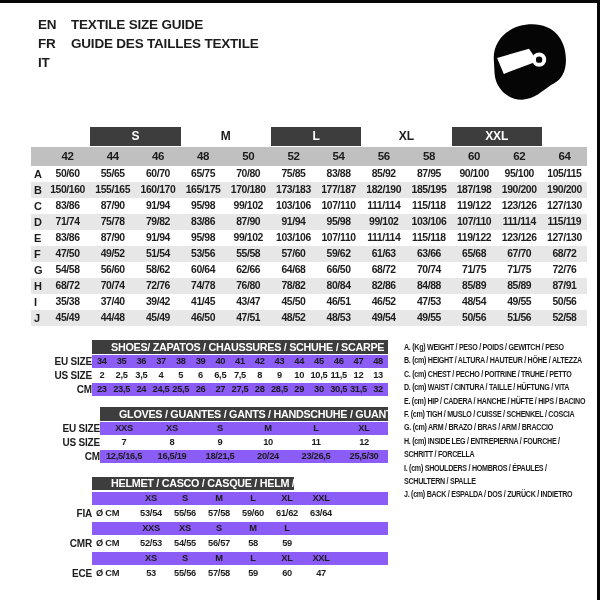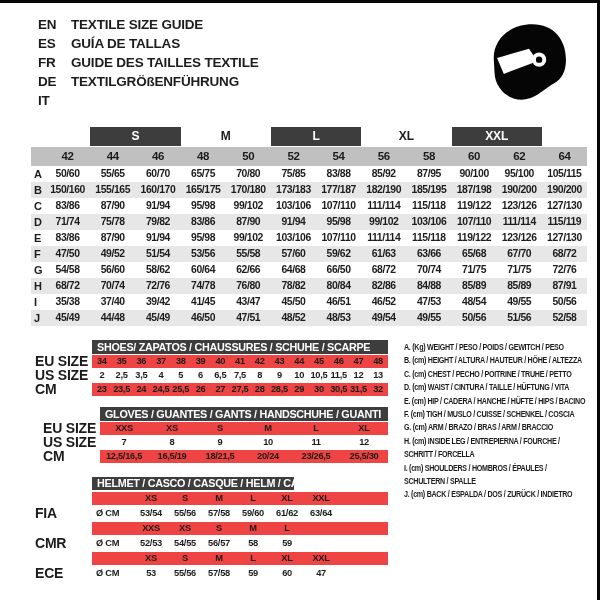--- a/index.html
+++ b/index.html
@@ -25,27 +25,27 @@
   .gcell.dark{background:#3d3d3d;color:#ffffff;}
   .size-row{height:19px;background:#c0c0c0;}
   .size-row .cell{line-height:19px;font-size:11.5px;}
   .data-row{height:16px;}
   .data-row.shaded{background:#e7e7e7;}
   .cell{text-align:center;font-size:10.4px;line-height:16px;letter-spacing:-0.4px;white-space:nowrap;overflow:visible;}
   .cell.letter{text-align:left;padding-left:3px;font-size:11px;letter-spacing:0;}
   
   .lower{position:absolute;left:35px;top:337px;width:353px;}
   .lt-header-row{display:flex;margin-bottom:1px;}
-  .lt-label{width:57px;flex:none;font-size:14px;line-height:13px;letter-spacing:-0.2px;white-space:nowrap;}
+  .lt-label{width:57px;flex:none;font-size:10px;line-height:13px;letter-spacing:-0.2px;white-space:nowrap;text-align:right;}
   .lt-header{width:296px;height:14px;background:#3d3d3d;color:#fff;font-size:10.8px;line-height:14px;
-    padding-left:5px;box-sizing:border-box;letter-spacing:-0.3px;white-space:nowrap;overflow:hidden;}
+    padding-left:19px;box-sizing:border-box;letter-spacing:-0.3px;white-space:nowrap;overflow:hidden;}
   .lt-header.narrow{width:202px;}
   .lt-row{display:flex;margin-bottom:1px;}
   .lt-cells{width:296px;height:13px;display:grid;}
-  .lt-cells.shaded{background:#ef4444;}
+  .lt-cells.shaded{background:#8b5cf6;}
   .lt-cell{text-align:center;font-size:9.3px;line-height:13px;letter-spacing:-0.3px;white-space:nowrap;}
   .cols15{grid-template-columns:repeat(15,1fr);}
   .cols6{grid-template-columns:repeat(6,1fr);}
   .helmet-cols{grid-template-columns:42px repeat(6,34px) 1fr;}
   .lt-cell.unit{text-align:left;padding-left:4px;}
   .gloves-block{margin-top:11px;margin-left:8px;}
   .helmet-block{margin-top:14px;}
   .helmet-block .lt-row{margin-bottom:2px;}
   .helmet-block .lt-header-row{margin-bottom:2px;}
   .helmet-block .lt-header{height:13px;line-height:13px;}
@@ -59,30 +59,22 @@
 <body>
 
 <div class="page">
 
   <div class="lang-block" id="lang-block">
       <div class="lang-row">
         <span class="lang-code">EN</span>
         <span class="lang-title">TEXTILE SIZE GUIDE</span>
       </div>
       <div class="lang-row">
-        <span class="lang-code">ES</span>
-        <span class="lang-title">GUÍA DE TALLAS</span>
-      </div>
-      <div class="lang-row">
         <span class="lang-code">FR</span>
         <span class="lang-title">GUIDE DES TAILLES TEXTILE</span>
-      </div>
-      <div class="lang-row">
-        <span class="lang-code">DE</span>
-        <span class="lang-title">TEXTILGRÖßENFÜHRUNG</span>
       </div>
       <div class="lang-row">
         <span class="lang-code">IT</span>
       </div>
     </div>
 
   <div class="helmet">
     <svg viewBox="0 0 100 100" aria-hidden="true">
       <path d="M54 4 C79 4 94 22 94 46 C94 60 89 69 80 74 C70 79 61 90 47 93 C28 97 10 82 9 62 L8 44 C8 20 29 4 54 4 Z" fill="#050505"></path>
       <polygon points="12,44 50,33 60,48 20,63" fill="#ffffff"></polygon>

